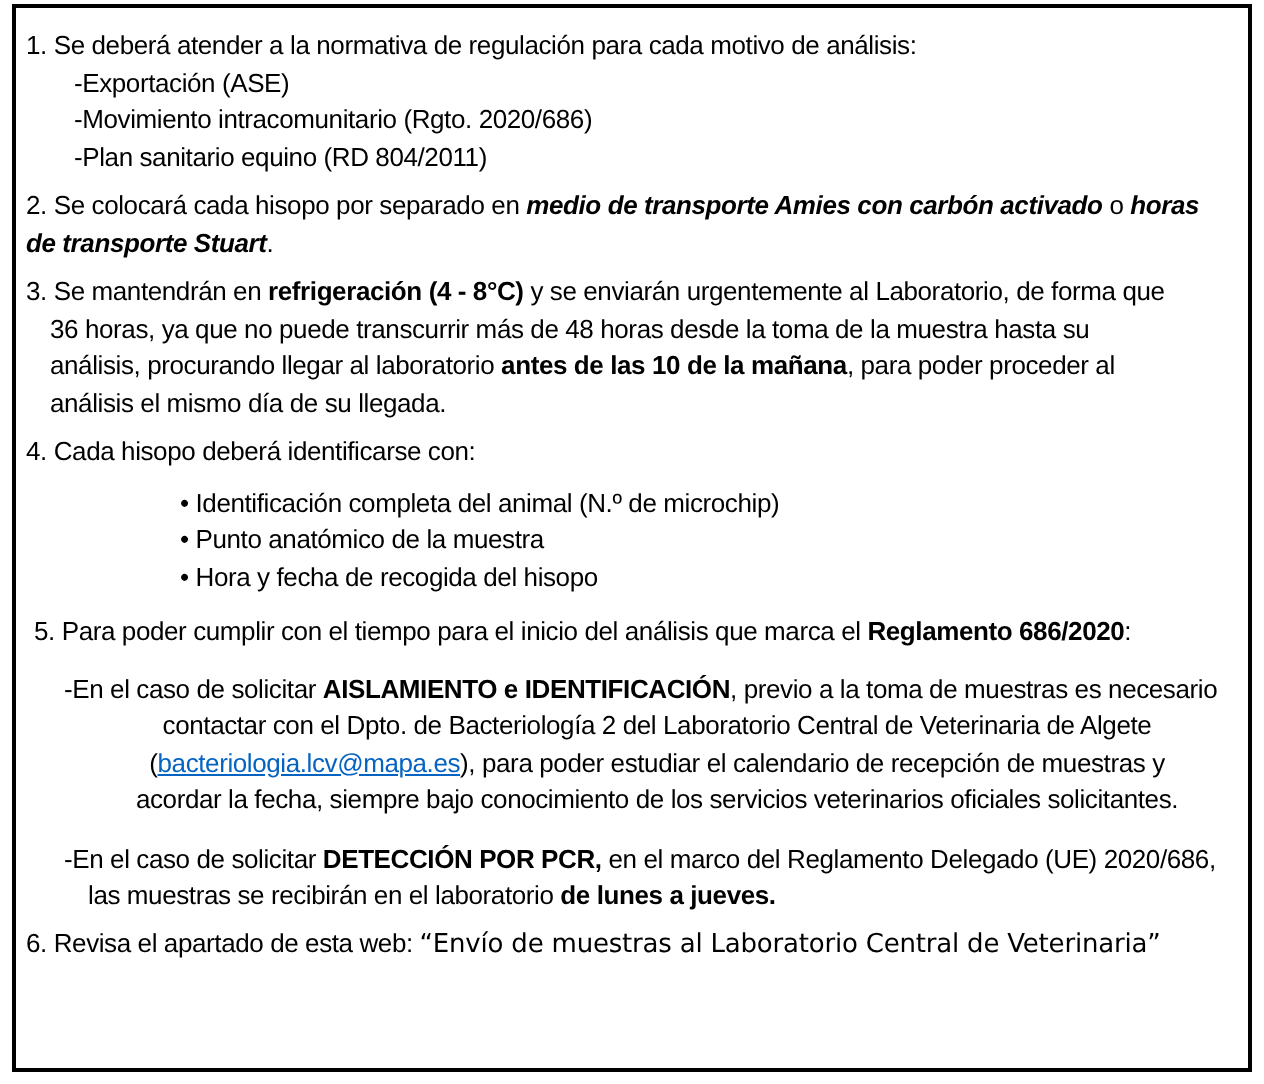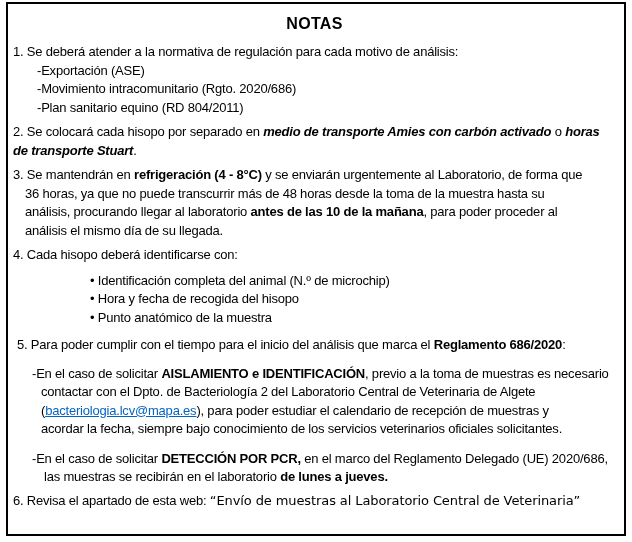--- a/index.html
+++ b/index.html
@@ -46,29 +46,28 @@
   .mb7        { margin-bottom: 7px; }
   .mb9        { margin-bottom: 9px; }
   .mb10       { margin-bottom: 10px; }
   .mb11       { margin-bottom: 11px; }
   .mb5        { margin-bottom: 5px; }
   .ind-dash   { padding-left: 24px; }   
   .cont3      { padding-left: 12px; }   
   .bullets    { margin-left: 77px; }
   .p5i        { padding-left: 4px; }    
   .sub        { margin-left: 19px; }    
-  .cont-s1    { padding-left: 9px; }
+  .cont-s1    { padding-left: 9px; text-align: center; }
   .cont-s2    { padding-left: 12px; }
 </style>
 </head>
 <body>
 
 <div class="frame">
 
-  <div class="doc-title">NOTAS</div>
 
   <div class="block mb6">
     <div class="line"><span>1. Se deberá atender a la normativa de regulación para cada motivo de análisis:</span></div>
     <div class="line ind-dash"><span>-Exportación (ASE)</span></div>
     <div class="line ind-dash"><span>-Movimiento intracomunitario (Rgto. 2020/686)</span></div>
     <div class="line ind-dash"><span>-Plan sanitario equino (RD 804/2011)</span></div>
   </div>
 
   <div class="block mb6">
     <div class="line"><span>2. Se colocará cada hisopo por separado en </span><span class="bi">medio de transporte Amies con carbón activado</span><span> o </span><span class="bi">horas</span></div>
@@ -80,22 +79,22 @@
     <div class="line cont3"><span>36 horas, ya que no puede transcurrir más de 48 horas desde la toma de la muestra hasta su</span></div>
     <div class="line cont3"><span>análisis, procurando llegar al laboratorio </span><span class="b">antes de las 10 de la mañana</span><span>, para poder proceder al</span></div>
     <div class="line cont3"><span>análisis el mismo día de su llegada.</span></div>
   </div>
 
   <div class="block mb7">
     <div class="line"><span>4. Cada hisopo deberá identificarse con:</span></div>
   </div>
   <div class="block bullets mb9">
     <div class="line"><span>• Identificación completa del animal (N.º de microchip)</span></div>
+    <div class="line"><span>• Punto anatómico de la muestra</span></div>
     <div class="line"><span>• Hora y fecha de recogida del hisopo</span></div>
-    <div class="line"><span>• Punto anatómico de la muestra</span></div>
   </div>
 
   <div class="block mb10">
     <div class="line p5i"><span>5. Para poder cumplir con el tiempo para el inicio del análisis que marca el </span><span class="b">Reglamento 686/2020</span><span>:</span></div>
   </div>
   <div class="block sub mb11">
     <div class="line"><span>-En el caso de solicitar </span><span class="b">AISLAMIENTO e IDENTIFICACIÓN</span><span>, previo a la toma de muestras es necesario</span></div>
     <div class="line cont-s1"><span>contactar con el Dpto. de Bacteriología 2 del Laboratorio Central de Veterinaria de Algete</span></div>
     <div class="line cont-s1"><span>(</span><a class="link link" href="#">bacteriologia.lcv@mapa.es</a><span>), para poder estudiar el calendario de recepción de muestras y</span></div>
     <div class="line cont-s1"><span>acordar la fecha, siempre bajo conocimiento de los servicios veterinarios oficiales solicitantes.</span></div>

